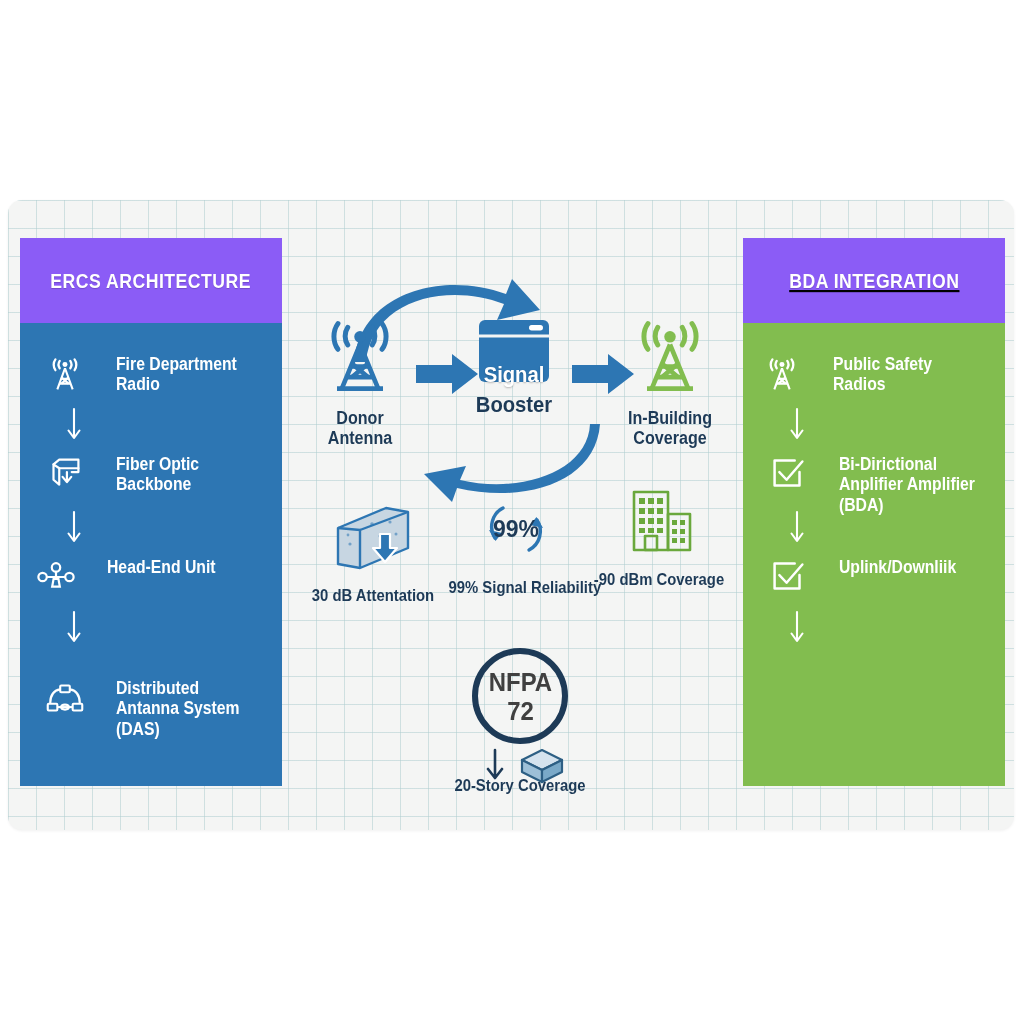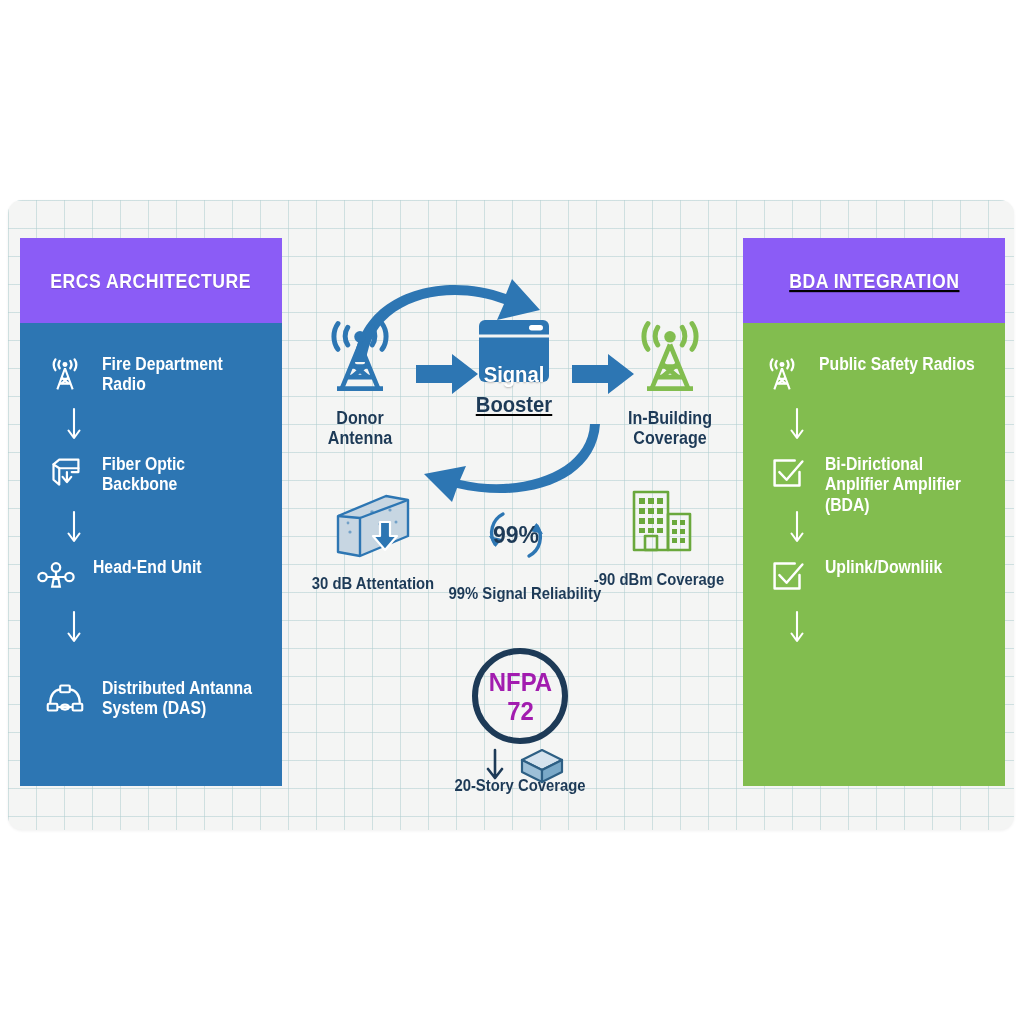--- a/index.html
+++ b/index.html
@@ -42,21 +42,21 @@
     text-shadow:0 1px 1px rgba(0,0,0,.18);
   }
   .panel-body{height:463px;position:relative;}
   .panel.left .panel-header{background:#8b5cf6;}
   .panel.left .panel-body{background:#2d76b3;}
   .panel.right .panel-header{background:#8b5cf6;text-decoration:underline;}
   .panel.right .panel-body{background:#82bd4f;}
 
   .step{
     position:absolute;left:0;right:0;
-    display:flex;align-items:flex-start;gap:14px;
+    display:flex;align-items:flex-start;gap:28px;
     padding-left:22px;padding-right:10px;
   }
   .step .ic{width:46px;height:46px;flex:0 0 46px;display:block;}
   .step .lbl{
     color:#ffffff;font-size:17.5px;font-weight:bold;
     line-height:1.17;
     transform:scaleX(.9);transform-origin:left center;
     width:112%;
     padding-top:3px;
   }
@@ -83,21 +83,21 @@
   .stat .sv{
     color:#1d3a57;font-weight:bold;font-size:16.5px;white-space:nowrap;
     transform:scaleX(.9);transform-origin:center;display:block;margin-top:6px;
   }
 
   .badge{position:absolute;left:420px;top:648px;width:200px;height:160px;text-align:center;}
   .badge-circle{
     position:absolute;left:52px;top:0;width:96px;height:96px;border-radius:50%;
     border:6px solid #1d3a57;box-sizing:border-box;
     display:flex;flex-direction:column;align-items:center;justify-content:center;
-    color:#a21caf;font-weight:bold;line-height:1.0;
+    color:#404040;font-weight:bold;line-height:1.0;
   }
   .badge-circle .b1{font-size:26px;transform:scaleX(.92);}
   .badge-circle .b2{font-size:26px;transform:scaleX(.92);margin-top:3px;}
   .badge-cap{
     position:absolute;left:0;right:0;top:128px;
     color:#1d3a57;font-weight:bold;font-size:16.5px;transform:scaleX(.9);
     white-space:nowrap;
   }
 </style>
 </head>
@@ -264,21 +264,21 @@
           <path d="M12 41 h24"></path>
         </g>
       </svg>
       <div class="flow-cap" style="margin-top:2px;">Donor Antenna</div>
     </div>
 
     <svg style="position:absolute;left:116px;top:72px;width:62px;height:40px;" viewBox="0 0 62 40">
       <path d="M0 11 H36 V0 L62 20 L36 40 V29 H0 Z" fill="#2d76b3"></path>
     </svg>
 
-    <div class="flow-node" style="left:160px;top:36px;width:108px;text-decoration:underline;">
+    <div class="flow-node" style="left:160px;top:36px;width:108px;">
       <div style="position:relative;width:86px;height:76px;margin:0 auto;">
         <svg style="width:86px;height:76px;" viewBox="0 0 86 76">
           <rect x="8" y="2" width="70" height="62" rx="6" fill="#2d76b3"></rect>
           <path d="M8 18 H78" stroke="#f4f5f4" stroke-width="3"></path>
           <rect x="58" y="7" width="14" height="5.5" rx="2.7" fill="#ffffff"></rect>
         </svg>
         <div class="boost-word">Signal</div>
       </div>
       <div class="flow-cap" style="margin-top:-2px;font-size:22px;">Booster</div>
     </div>
@@ -302,38 +302,38 @@
           <path d="M19.9 28 L28.1 35 M28.1 28 L19.9 35"></path>
           <path d="M12 41 h24"></path>
         </g>
       </svg>
       <div class="flow-cap" style="margin-top:2px;">In-Building Coverage</div>
     </div>
   </div>
 
   <div class="stats">
 
-    <div class="stat" style="left:0px;top:4px;">
+    <div class="stat" style="left:0px;top:16px;">
       <svg style="width:90px;height:74px;" viewBox="0 0 90 74">
         <path d="M10 26 L58 6 L80 10 L80 46 L32 66 L10 62 Z" fill="#c7d6e2" stroke="#2d76b3" stroke-width="2.4" stroke-linejoin="round"></path>
         <path d="M32 66 L32 28 L10 26 M32 28 L80 10" fill="none" stroke="#2d76b3" stroke-width="2.4" stroke-linejoin="round"></path>
         <g fill="#2d76b3" opacity=".55">
           <circle cx="44" cy="22" r="1.8"></circle>
             <circle cx="62" cy="20" r="1.6"></circle>
           <circle cx="52" cy="34" r="1.6"></circle>
             <circle cx="22" cy="42" r="1.6"></circle>
           <circle cx="20" cy="33" r="1.4"></circle>
             <circle cx="68" cy="32" r="1.5"></circle>
         </g>
         <path d="M52 32 H62 V46 H69 L57 60 L45 46 H52 Z" fill="#2d76b3" stroke="#ffffff" stroke-width="2.2" stroke-linejoin="round"></path>
       </svg>
       <span class="sv">30 dB Attentation</span>
     </div>
 
-    <div class="stat" style="left:143px;top:14px;">
+    <div class="stat" style="left:143px;top:8px;">
       <svg style="width:90px;height:74px;" viewBox="0 0 90 74">
         <g fill="none" stroke="#2d76b3" stroke-width="3.4" stroke-linecap="round">
           <path d="M24 44 A21 21 0 0 1 32 14"></path>
           <path d="M66 26 A21 21 0 0 1 58 56"></path>
         </g>
         <path d="M18 36 L24.5 47 L31 39 Z" fill="#2d76b3"></path>
         <path d="M72 34 L65.5 23 L59 31 Z" fill="#2d76b3"></path>
         <text x="45" y="43" text-anchor="middle" fill="#1d3a57" font-family="Liberation Sans, sans-serif" font-size="23" font-weight="bold">99%</text>
       </svg>
       <span class="sv">99% Signal Reliability</span>

